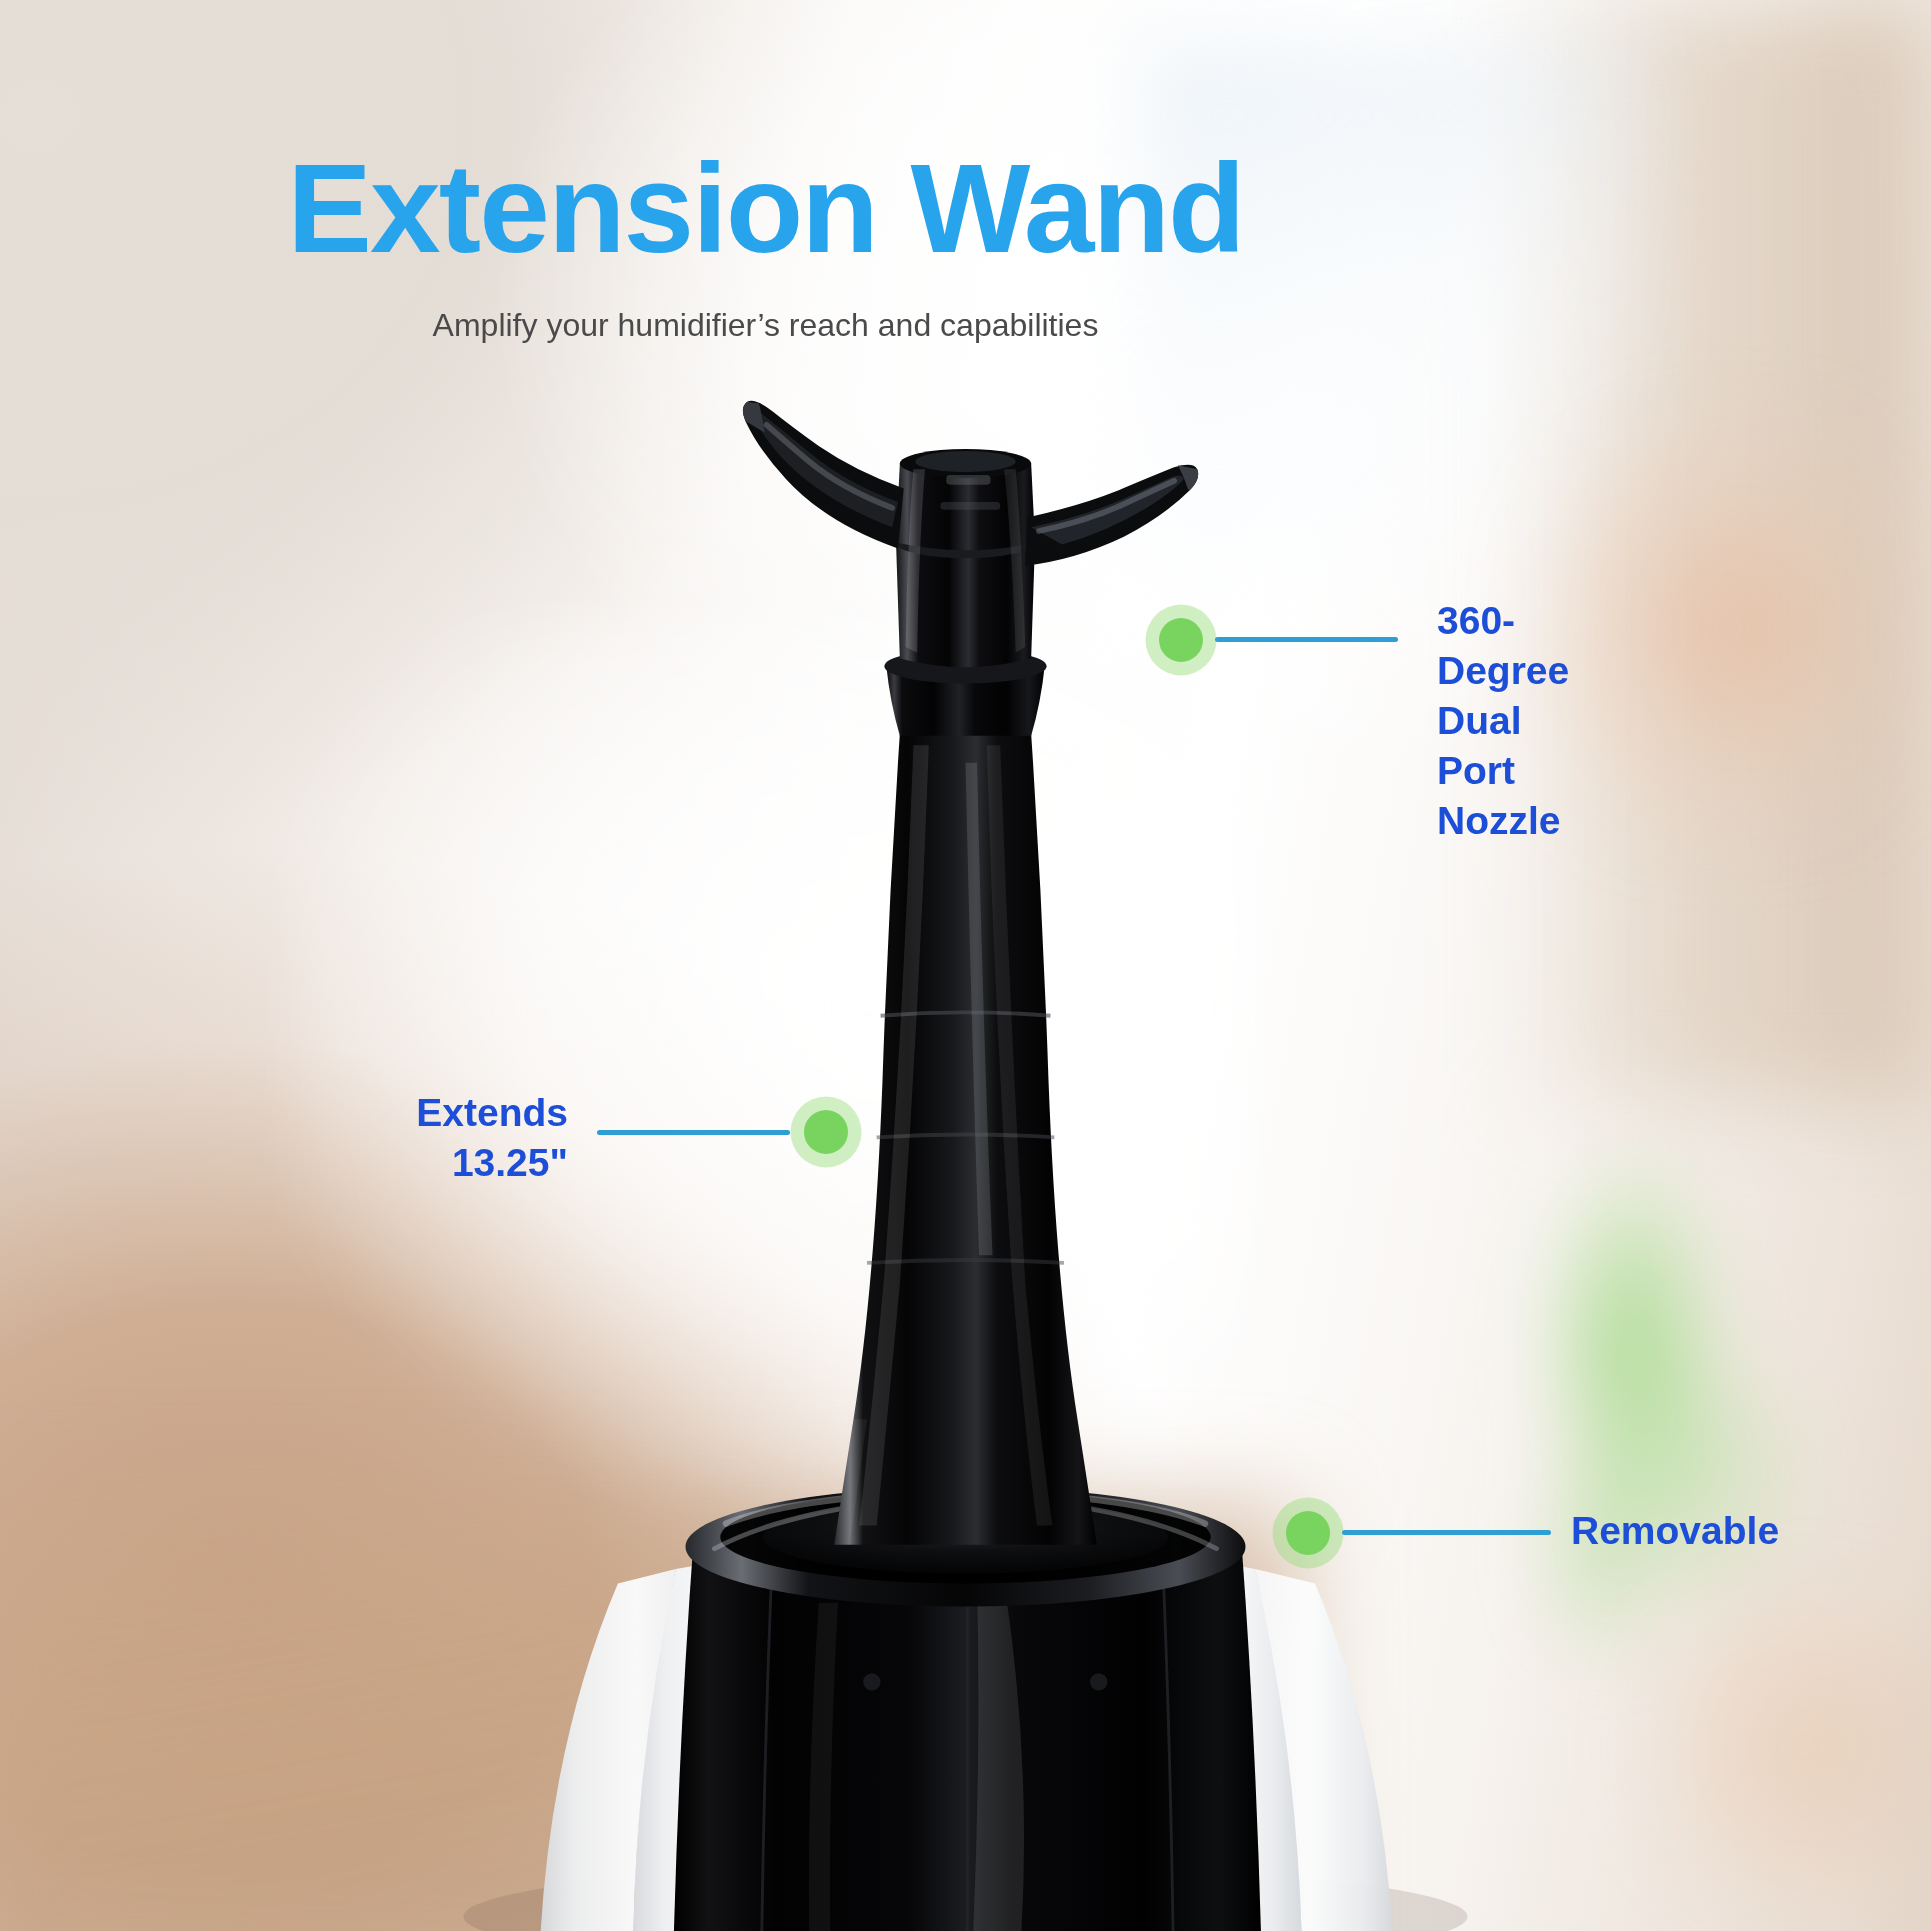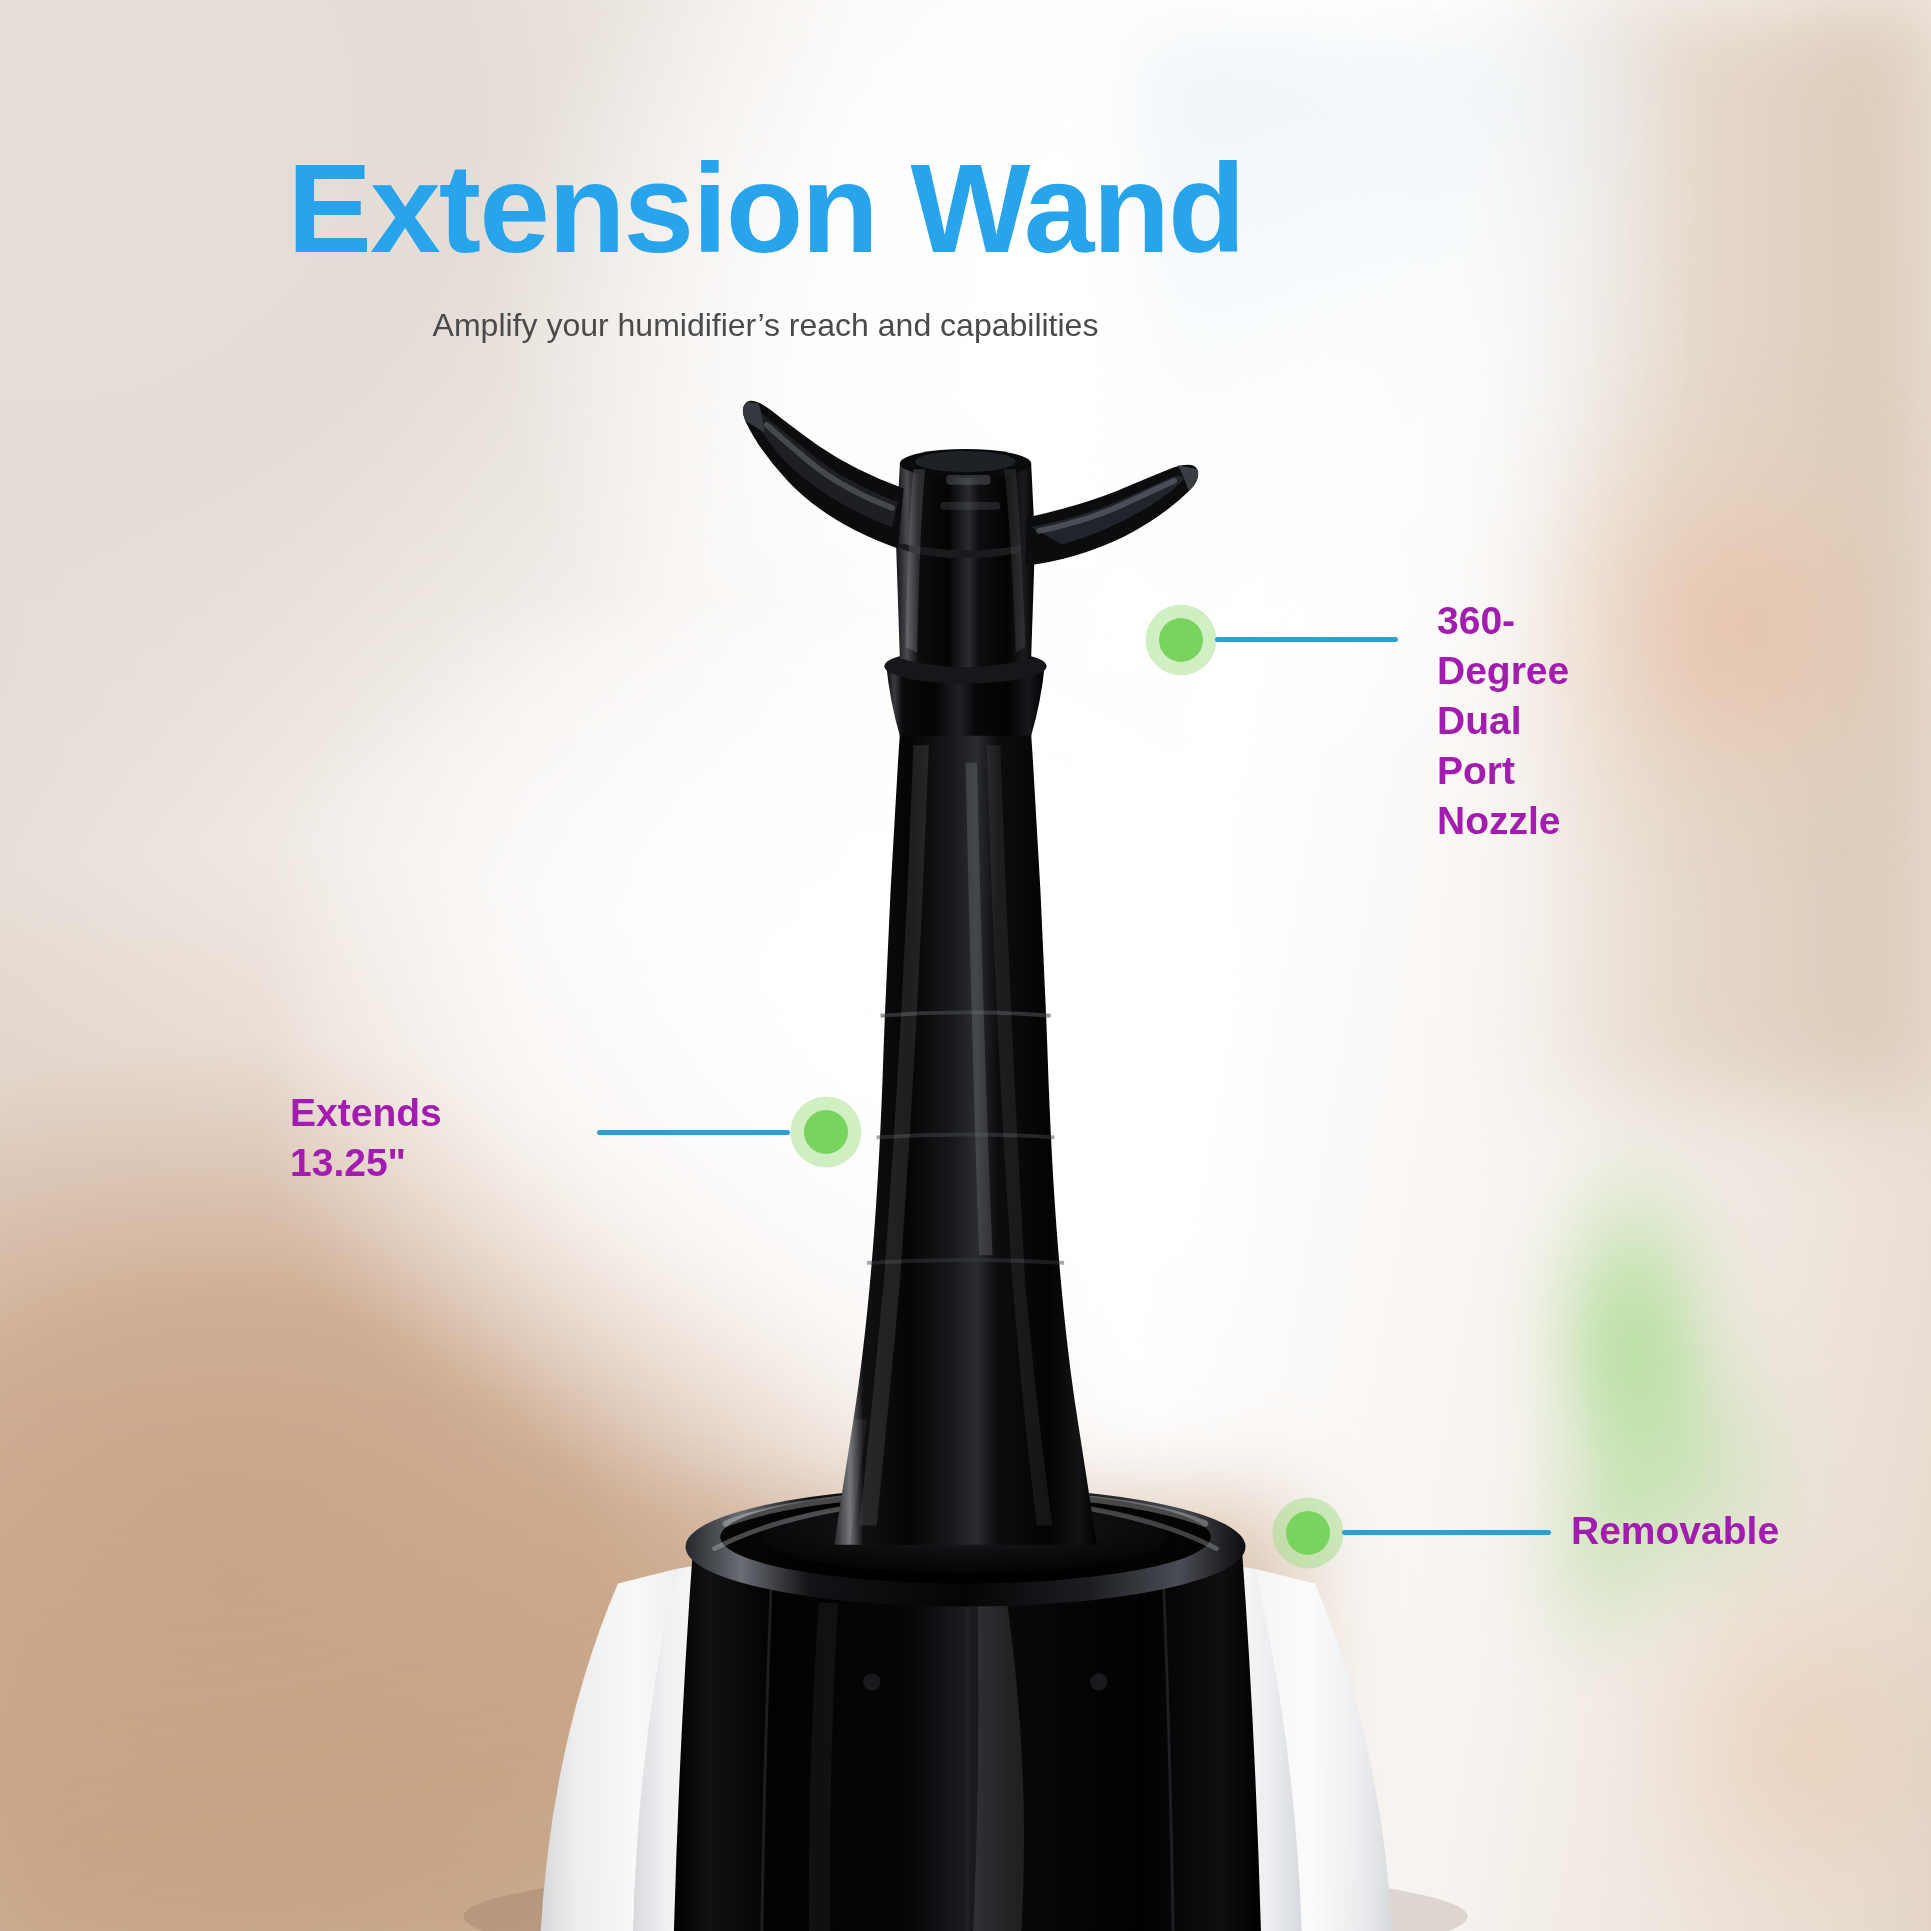--- a/index.html
+++ b/index.html
@@ -127,24 +127,24 @@
     position:absolute;
     height:4.8px;
     background:#2e9fd4;
     border-radius:2.9px;
   }
   .callout-label {
     position:absolute;
     font-size:39px;
     font-weight:700;
     line-height:1.28;
-    color:#a21caf;
+    color:#1d4ed8;
     white-space:pre-line;
   }
-  .callout-label.align-right { }
+  .callout-label.align-right { text-align:right; }
   .callout-label.align-left  { text-align:left; }
 
   
   #callout-nozzle .callout-dot  { left:1159px; top:618px; }
   #callout-nozzle .callout-line { left:1215px; top:637px; width:183px; }
   #callout-nozzle .callout-label{ left:1437px; top:596px; }
 
   #callout-extends .callout-dot  { left:804px; top:1110px; }
   #callout-extends .callout-line { left:597px; top:1130px; width:193px; }
   #callout-extends .callout-label{ left:290px; top:1088px; width:278px; }

